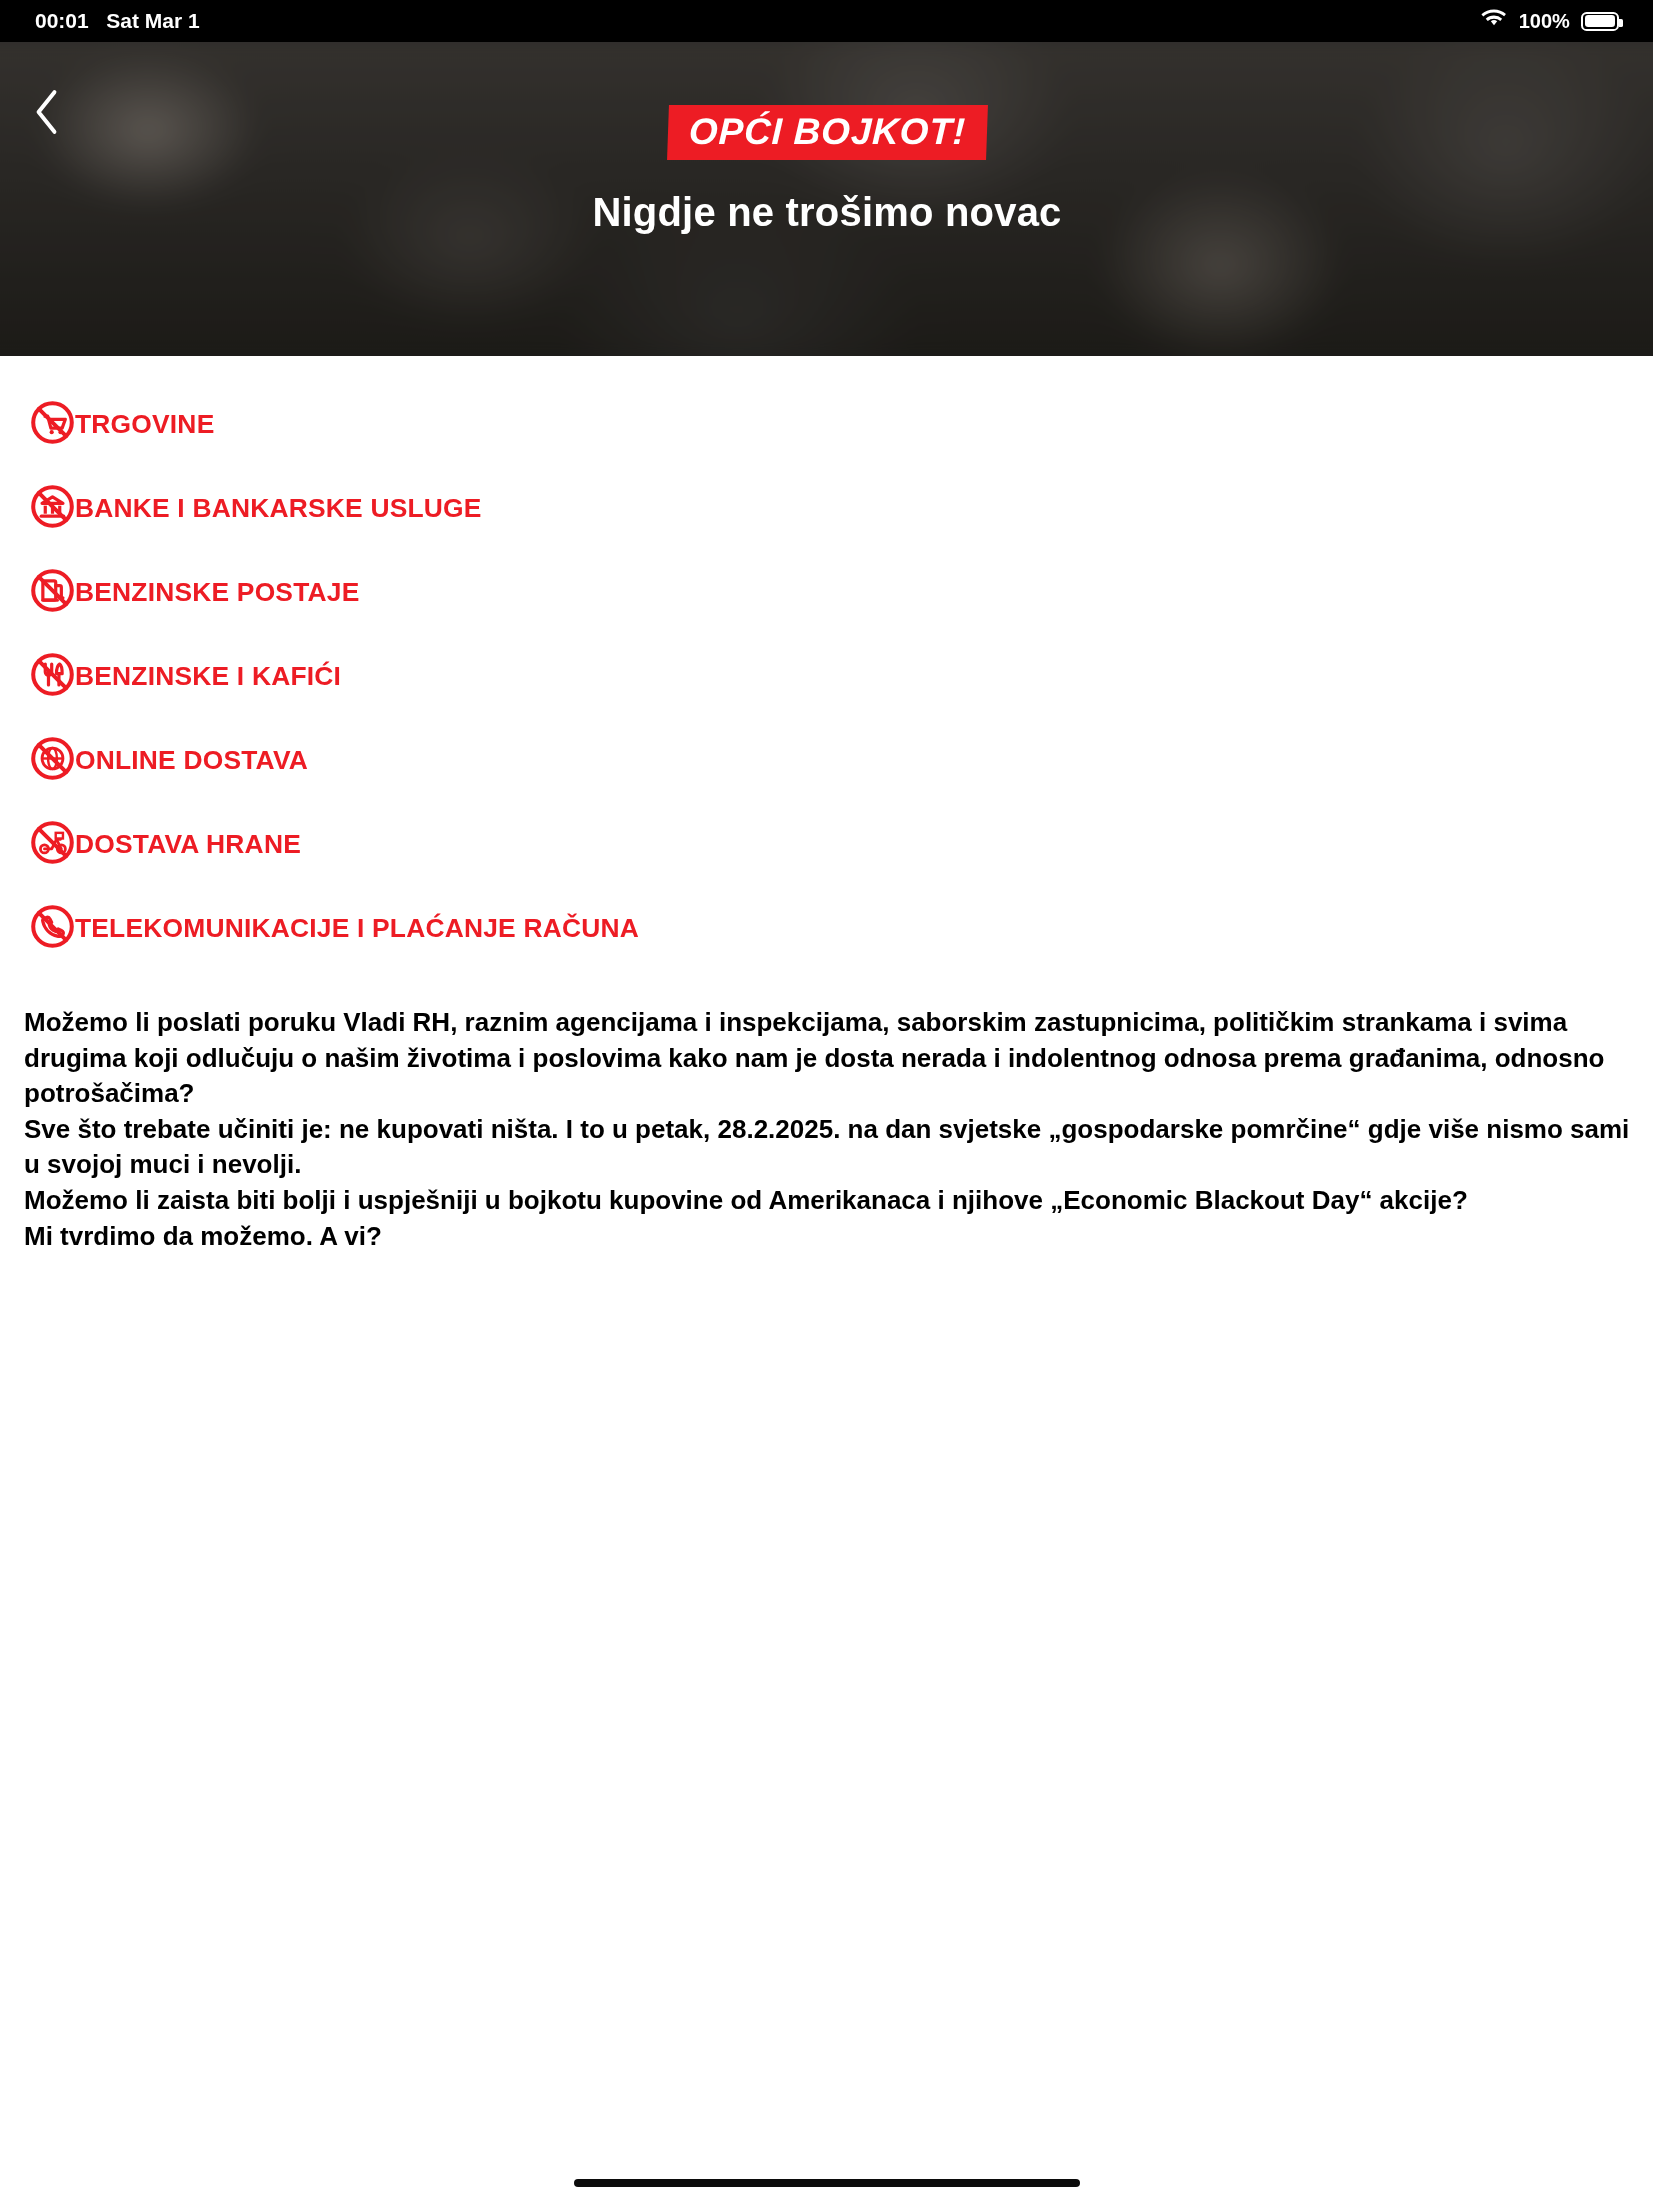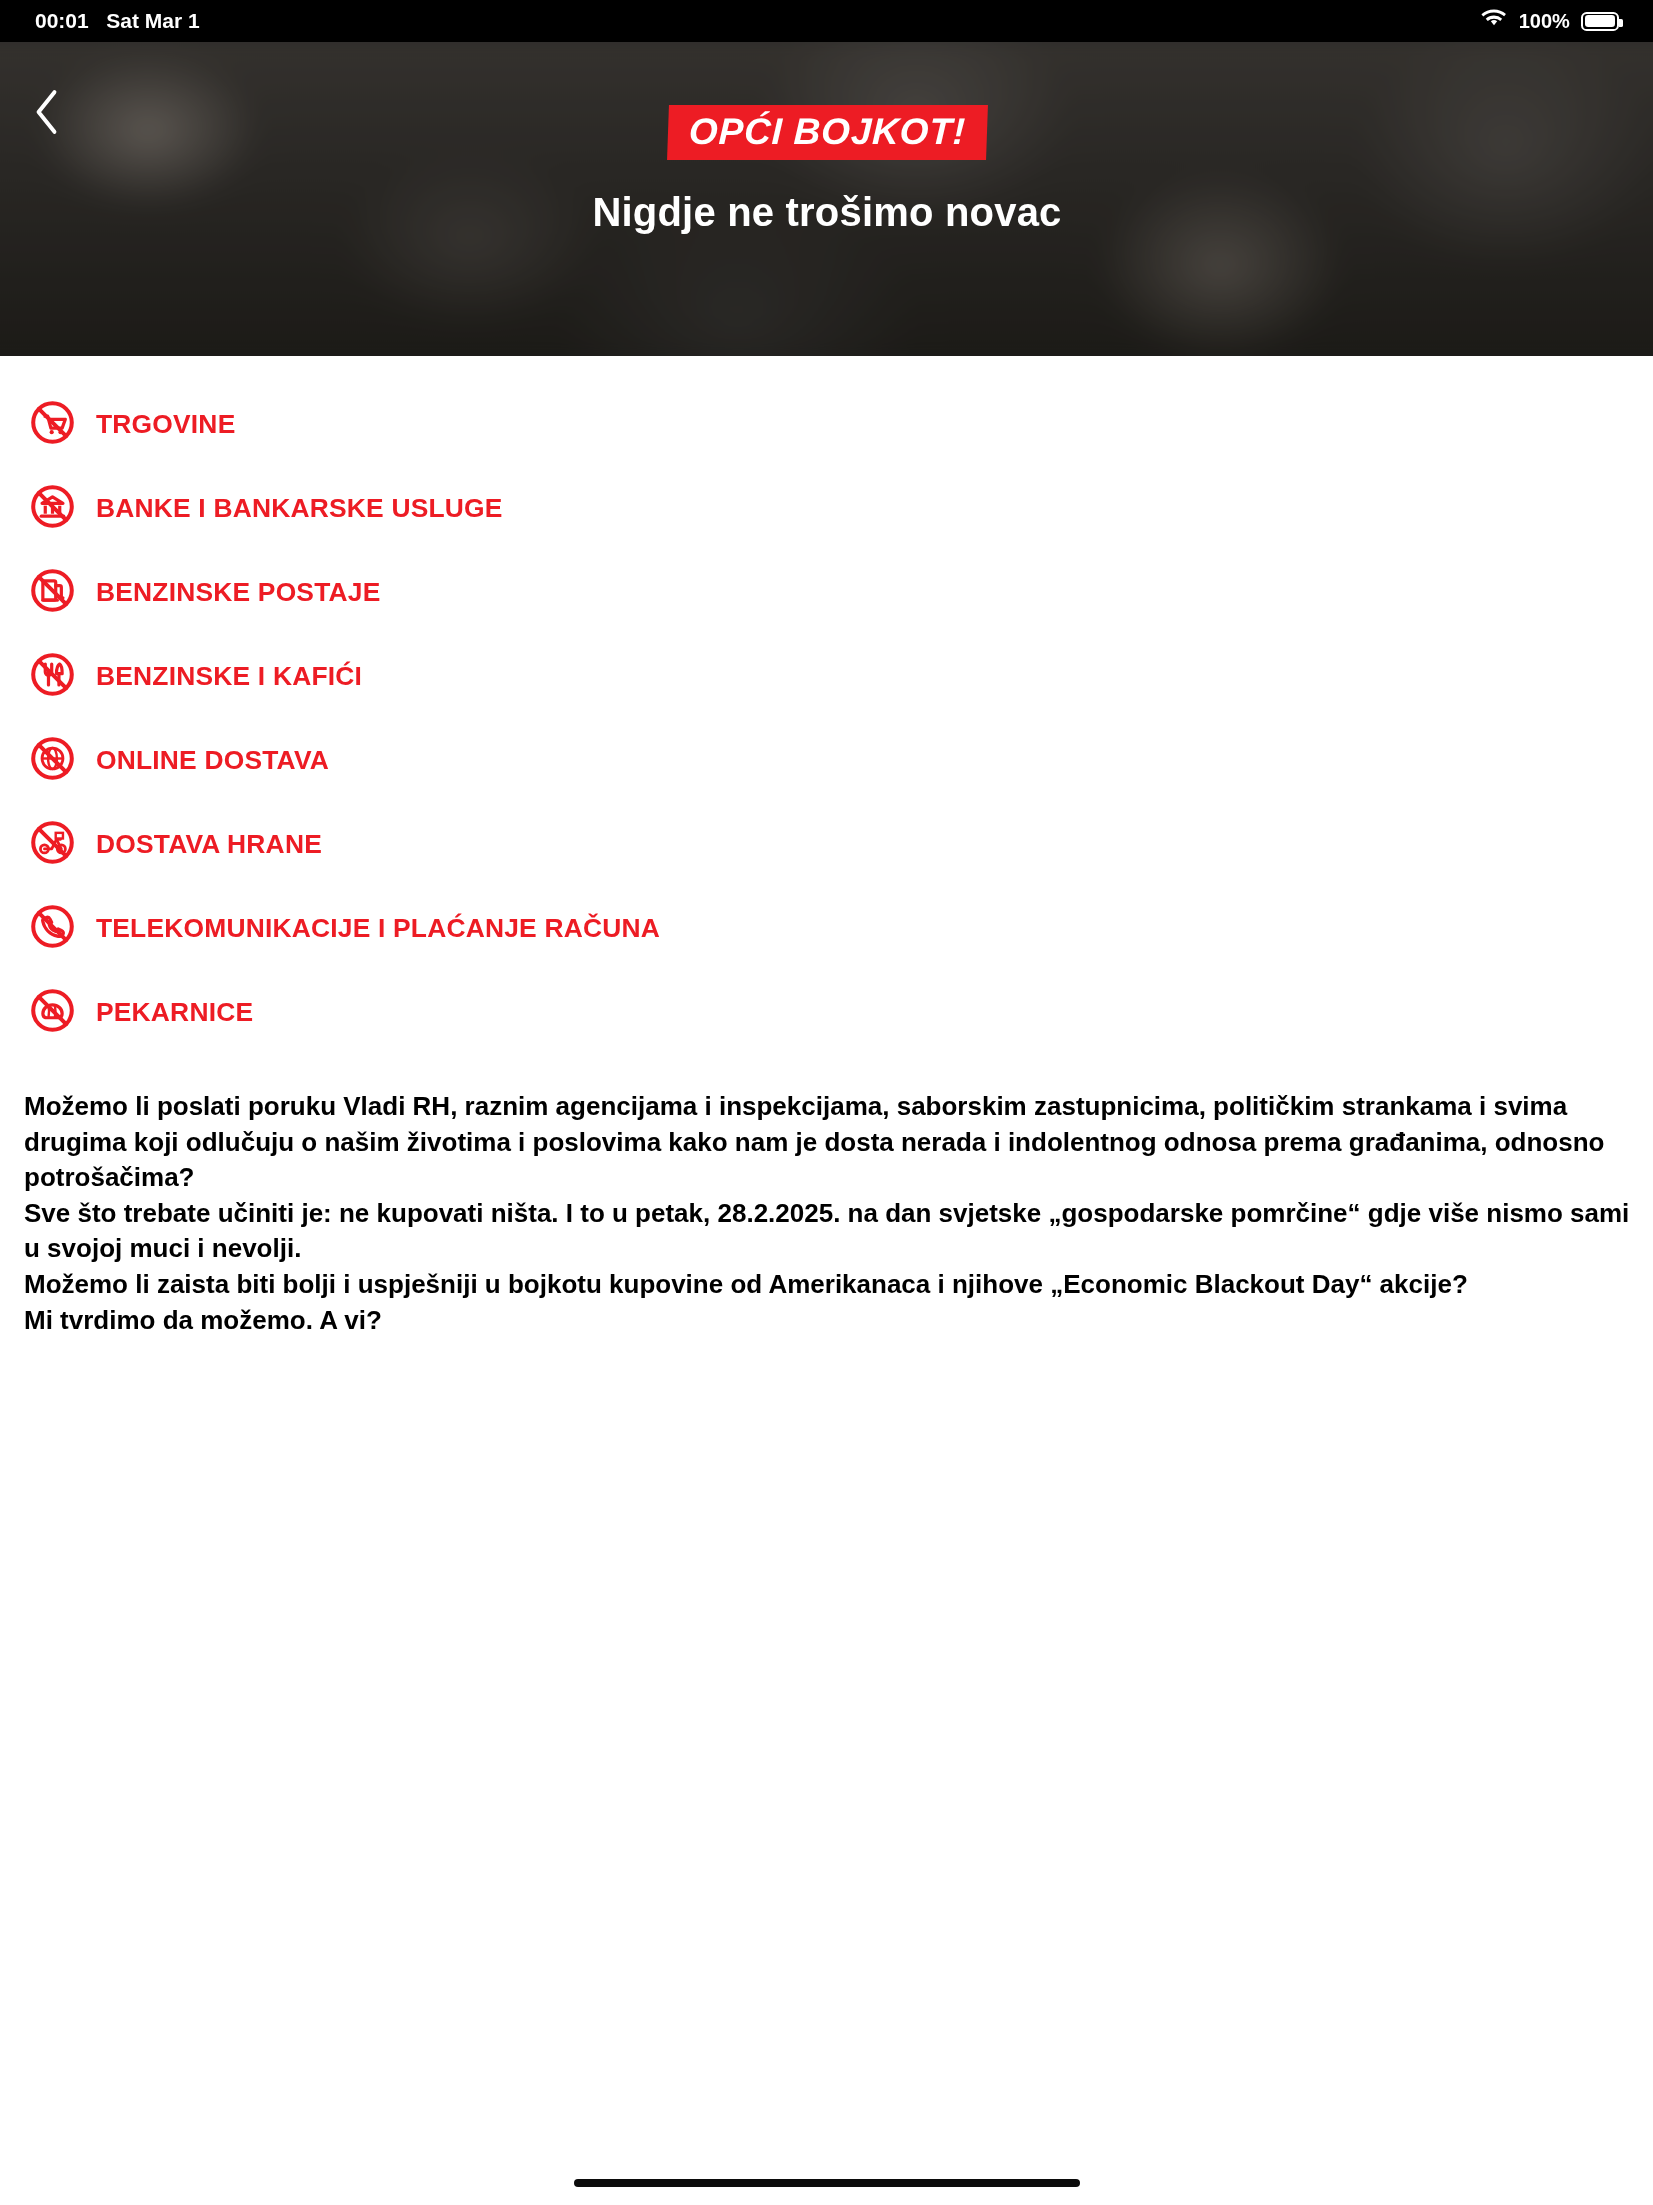--- a/index.html
+++ b/index.html
@@ -137,21 +137,20 @@
     letter-spacing: 0.2px;
   }
 
   
   .list {
     padding: 26px 0 0 30px;
   }
   .list-item {
     display: flex;
     align-items: center;
-    gap: 21px;
     height: 84px;
   }
   .ban-icon { flex: 0 0 auto; }
   .item-label {
     color: #ed1c24;
     font-size: 26.4px;
     font-weight: 800;
     letter-spacing: 0.2px;
   }
 
@@ -309,31 +308,20 @@
     <span class="ban-icon">
       <svg width="45" height="45" viewBox="0 0 56 56">
         <circle cx="28" cy="28" r="24" fill="none" stroke="#ed1c24" stroke-width="5"></circle>
         <path d="M20 17c2-1 4 0 5 2l2 4-3 3c1 4 4 7 8 8l3-3 4 2c2 1 3 3 2 5-1 2-4 3-7 2-9-2-16-9-18-18-1-3 1-5 4-5z" fill="none" stroke="#ed1c24" stroke-width="4" stroke-linejoin="round"></path>
         <line x1="11" y1="11" x2="45" y2="45" stroke="#ed1c24" stroke-width="5" stroke-linecap="round"></line>
       </svg>
     </span>
     <span class="item-label">TELEKOMUNIKACIJE I PLAĆANJE RAČUNA</span>
   </div>
 
-  <div class="list-item">
-    <span class="ban-icon">
-      <svg width="45" height="45" viewBox="0 0 56 56">
-        <circle cx="28" cy="28" r="24" fill="none" stroke="#ed1c24" stroke-width="5"></circle>
-        <path d="M16 32c0-6 5-11 12-11s12 5 12 11c0 3-2 5-5 5H21c-3 0-5-2-5-5z" fill="none" stroke="#ed1c24" stroke-width="4" stroke-linejoin="round"></path>
-        <path d="M23 22c1 4 1 9 0 15M31 22c1 4 1 9 0 15" fill="none" stroke="#ed1c24" stroke-width="3"></path>
-        <line x1="11" y1="11" x2="45" y2="45" stroke="#ed1c24" stroke-width="5" stroke-linecap="round"></line>
-      </svg>
-    </span>
-    <span class="item-label">PEKARNICE</span>
-  </div>
 
 </div>
 
 <div class="body-text">
   <p>Možemo li poslati poruku Vladi RH, raznim agencijama i inspekcijama, saborskim zastupnicima, političkim strankama i svima drugima koji odlučuju o našim životima i poslovima kako nam je dosta nerada i indolentnog odnosa prema građanima, odnosno potrošačima?</p>
   <p>Sve što trebate učiniti je: ne kupovati ništa. I to u petak, 28.2.2025. na dan svjetske „gospodarske pomrčine“ gdje više nismo sami u svojoj muci i nevolji.</p>
   <p>Možemo li zaista biti bolji i uspješniji u bojkotu kupovine od Amerikanaca i njihove „Economic Blackout Day“ akcije?</p>
   <p>Mi tvrdimo da možemo. A vi?</p>
 </div>
 

